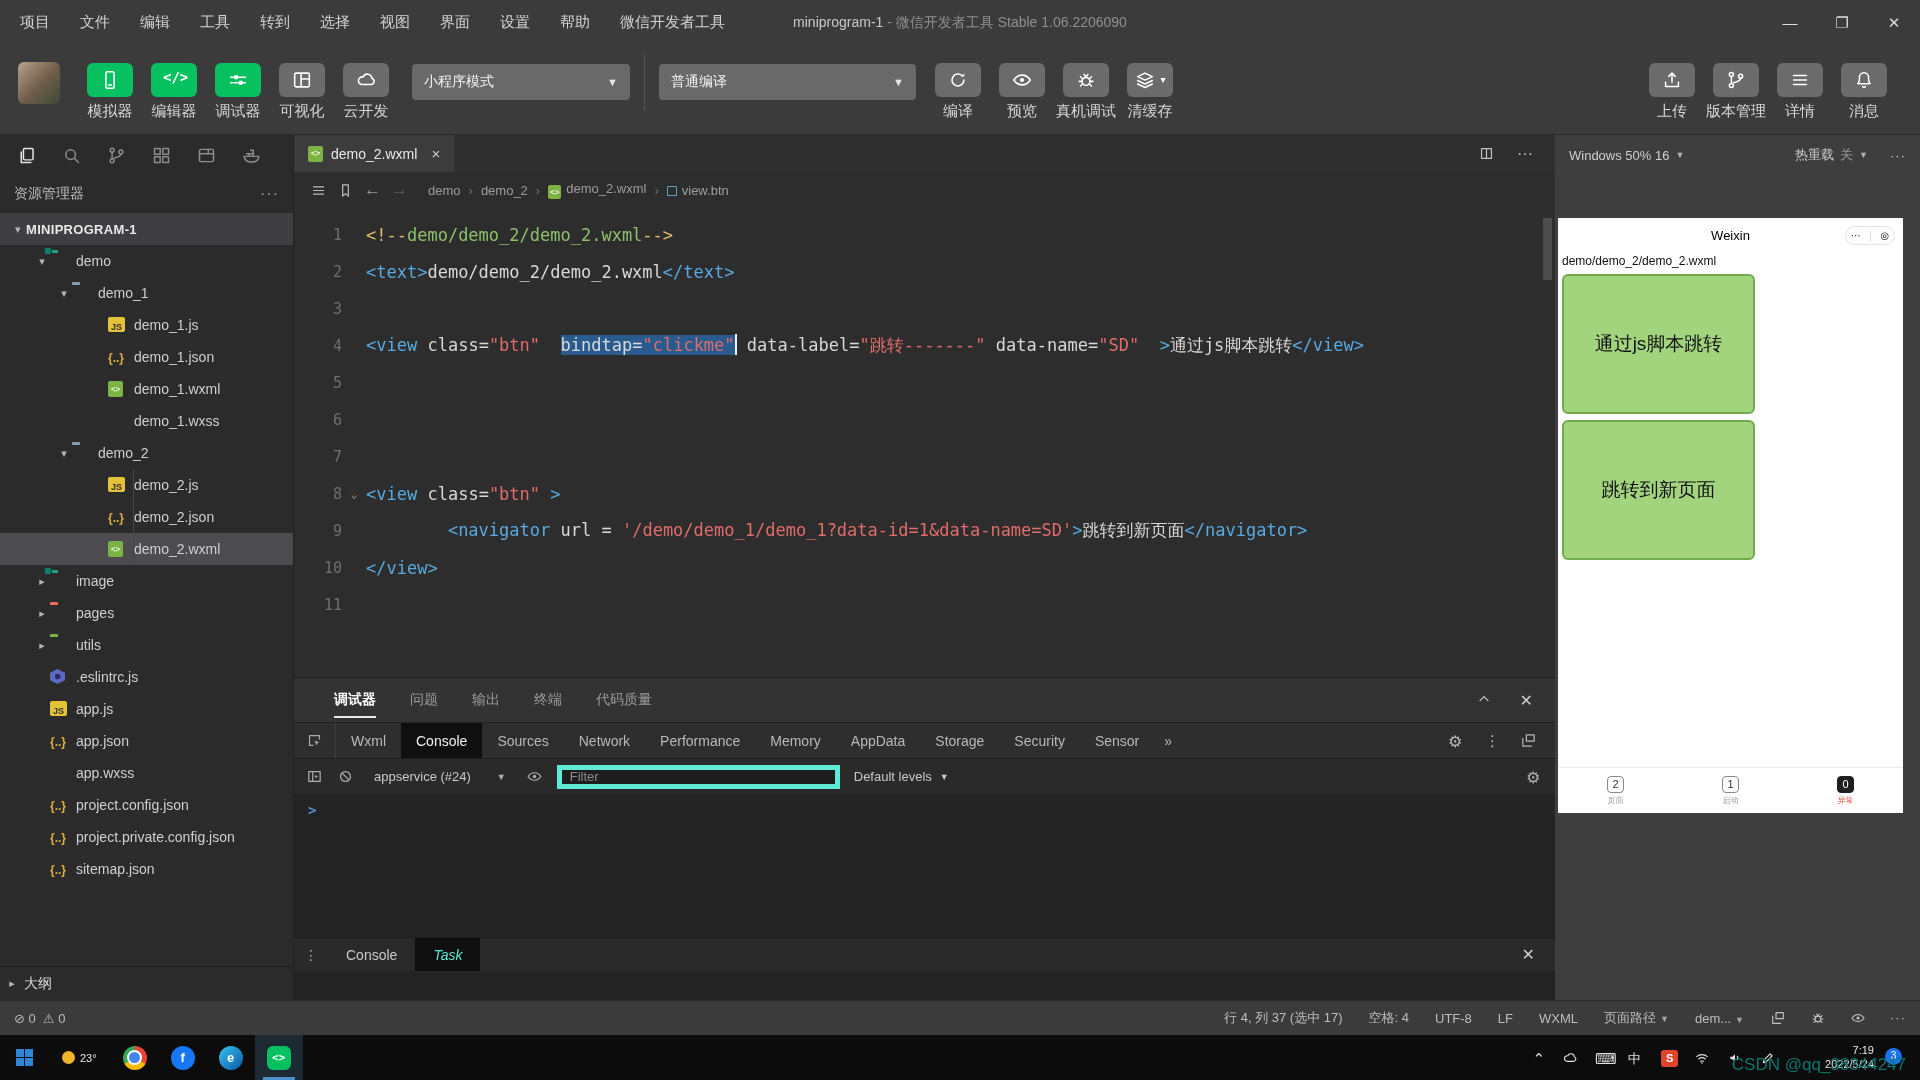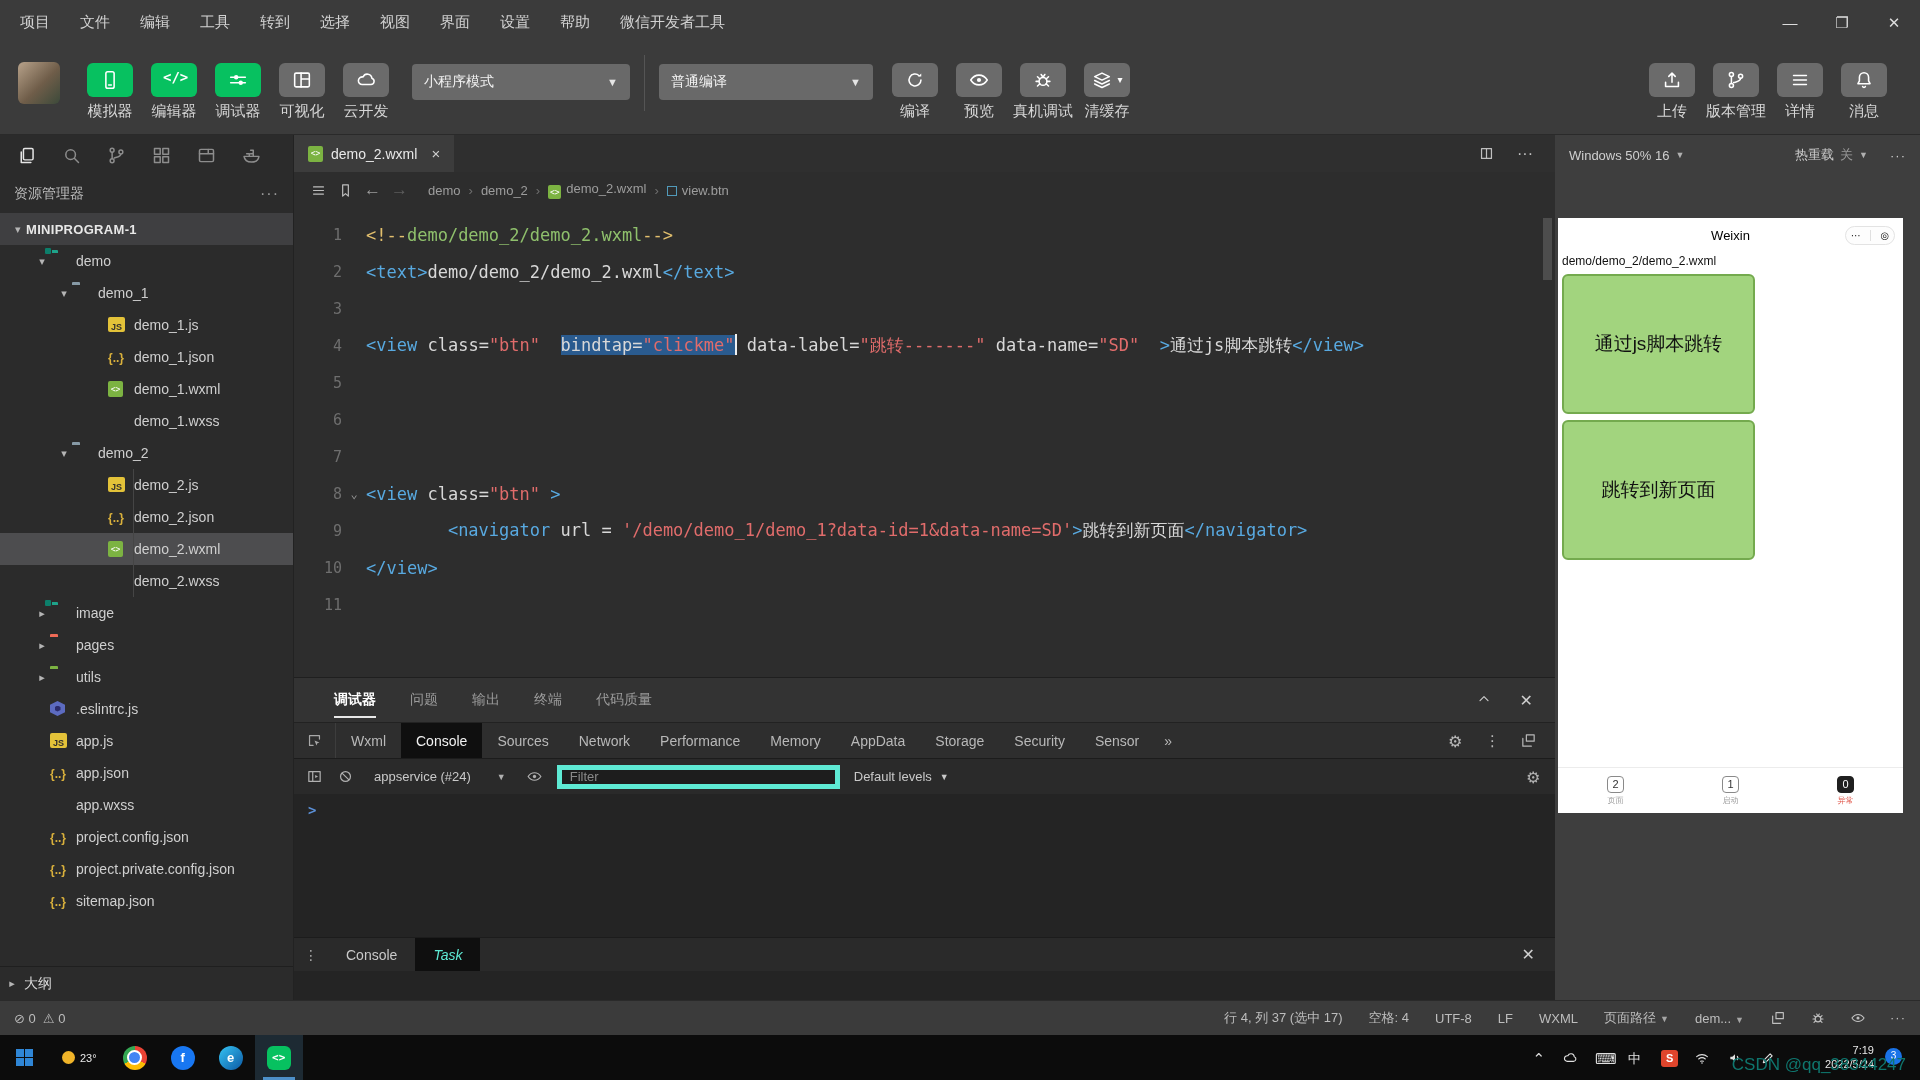--- a/index.html
+++ b/index.html
@@ -185,20 +185,23 @@
       <div class="menu-item">编辑</div>
       <div class="menu-item">工具</div>
       <div class="menu-item">转到</div>
       <div class="menu-item">选择</div>
       <div class="menu-item">视图</div>
       <div class="menu-item">界面</div>
       <div class="menu-item">设置</div>
       <div class="menu-item">帮助</div>
       <div class="menu-item">微信开发者工具</div>
     </div>
+  <div id="win-title">
+    <b>miniprogram-1</b><span> - 微信开发者工具 Stable 1.06.2206090</span>
+  </div>
   <div id="win-controls">
     <div class="win-btn">—</div>
     <div class="win-btn">❐</div>
     <div class="win-btn">✕</div>
   </div>
 </div>
 
 <div id="toolbar">
   <div id="avatar"></div>
   <div id="mode-buttons" style="display:flex;margin-left:18px;">
@@ -251,21 +254,21 @@
           </span>
         </div>
         <div class="lbl">云开发</div>
       </div>
     </div>
   <div class="tsel" style="width:218px;margin-left:14px;align-items:center;">
     <span>小程序模式</span>
     <span class="caret">▼</span>
   </div>
   <div class="vdiv"></div>
-  <div class="tsel" style="width:214px;gap:32px;">
+  <div class="tsel" style="width:257px;gap:32px;">
     <span>普通编译</span>
     <span class="caret">▼</span>
   </div>
   <div id="action-buttons" style="display:flex;margin-left:10px;">
       <div class="tbtn off">
         <div class="box">
           <span class="ic ">
             <svg viewBox="0 0 24 24" fill="none" stroke="currentColor" stroke-width="1.7" stroke-linecap="round" stroke-linejoin="round">
               <path d="M18.5 12a6.5 6.5 0 1 1-2-4.7"></path>
               <path d="M18.8 4.8v3.5h-3.5" class="f" stroke="none"></path>
@@ -465,26 +468,20 @@
           <span class="fic"><span class="fi-json">{..}</span></span>
           <span>demo_2.json</span>
         </div>
         <div class="trow selected" style="padding-left: 92px;">
           <span class="guideline"></span>
           <span class="caret"></span>
           <span class="fic">
             <span class="fi-wxml">&lt;&gt;</span>
           </span>
           <span>demo_2.wxml</span>
-        </div>
-        <div class="trow" style="padding-left: 92px;">
-          <span class="guideline"></span>
-          <span class="caret"></span>
-          <span class="fic"><span class="fi-wxss"></span></span>
-          <span>demo_2.wxss</span>
         </div>
         <div class="trow" style="padding-left: 34px;">
           <span class="caret">▸</span>
           <span class="fic"><span class="fi-folder fc-teal"><span class="fi-badge"></span></span></span>
           <span>image</span>
         </div>
         <div class="trow" style="padding-left: 34px;">
           <span class="caret">▸</span>
           <span class="fic"><span class="fi-folder fc-red"></span></span>
           <span>pages</span>

